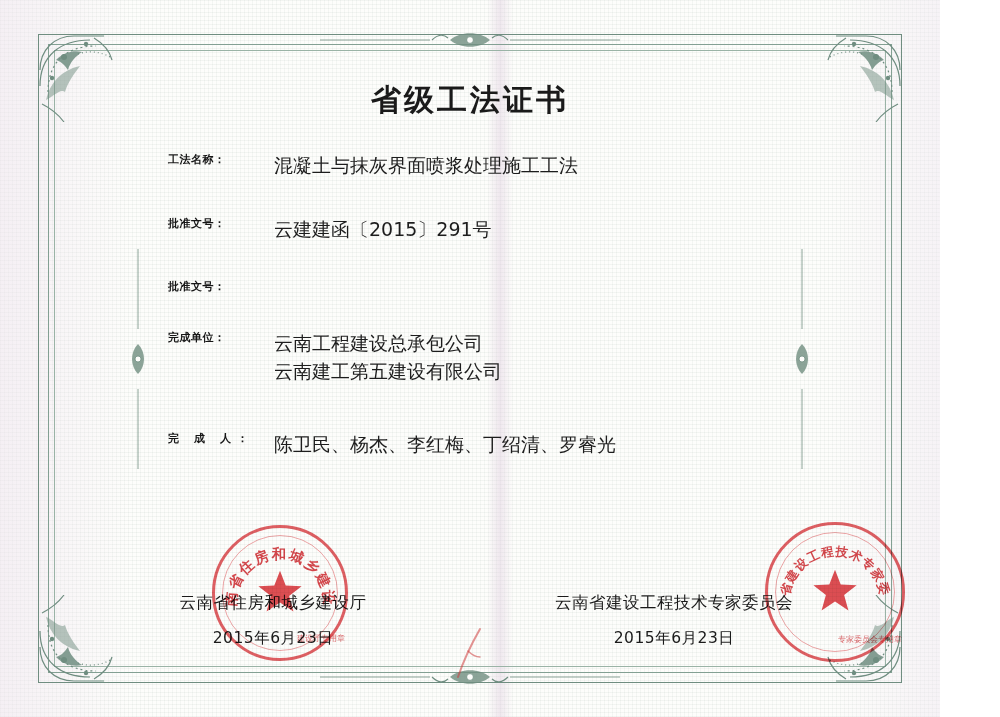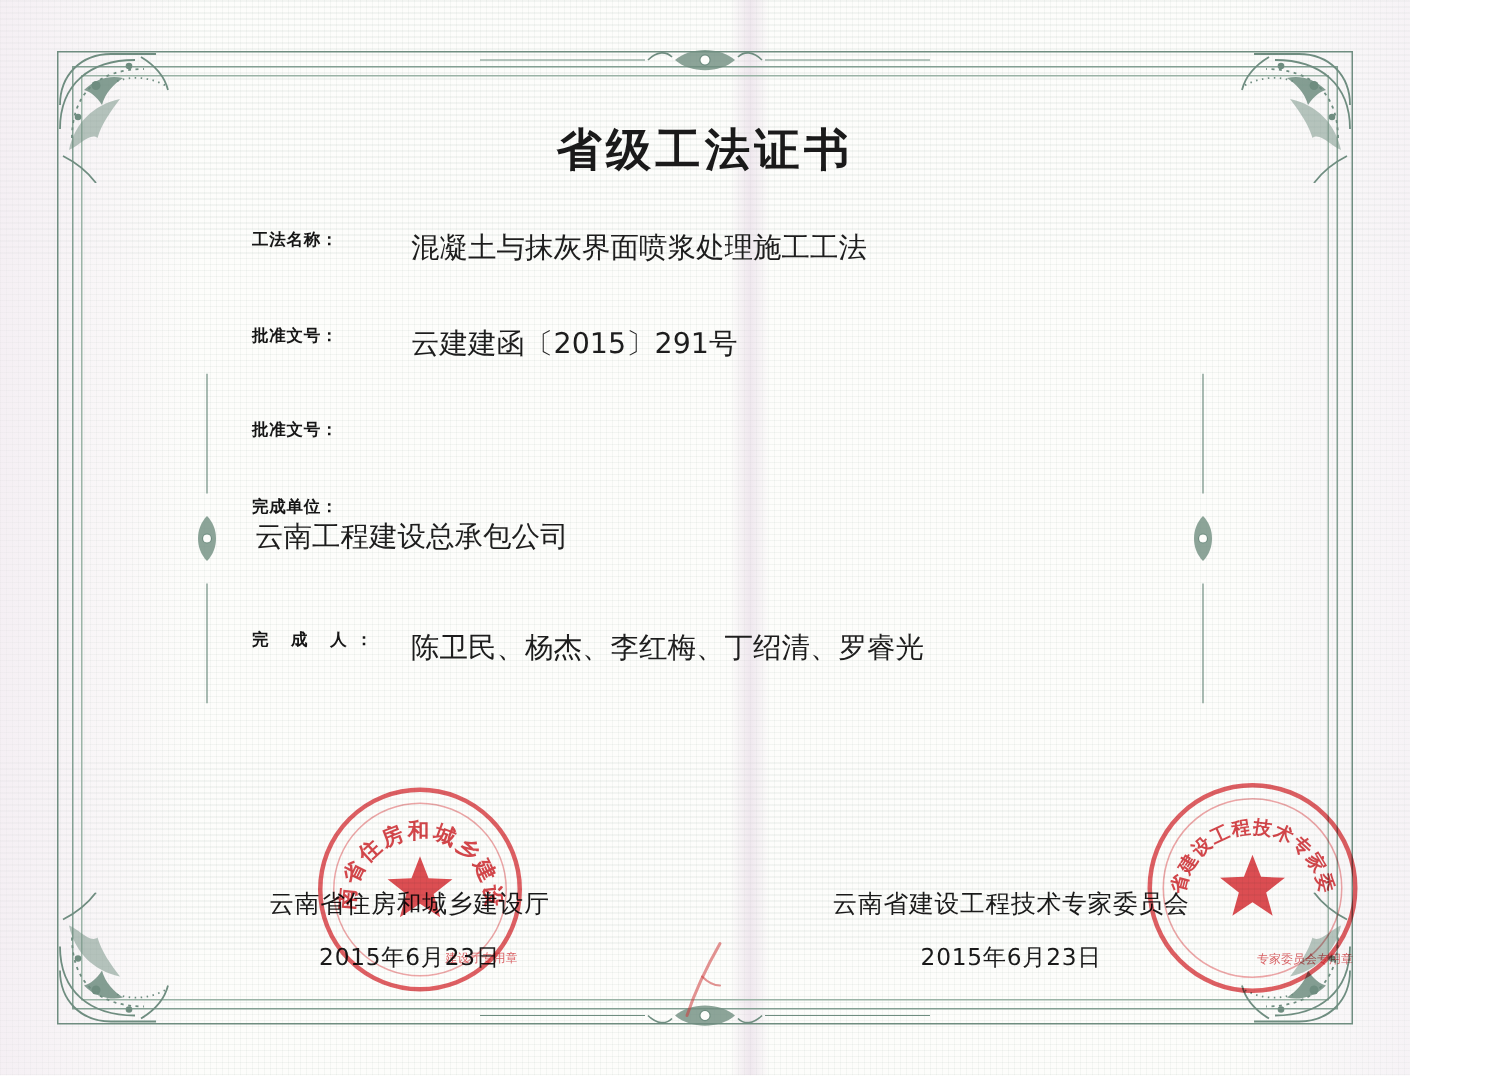--- a/index.html
+++ b/index.html
@@ -131,21 +131,21 @@
     padding-left: 2px;
   }
   .field-value.mono {
     font-family: "DejaVu Sans Mono", "Liberation Mono", monospace;
     font-size: 15px;
     letter-spacing: 0.3px;
   }
   .value-line { display: block; }
 
   .row-gap-large { margin-bottom: 36px; }
-  .row-gap-xl { margin-bottom: 46px; flex-direction: column; }
+  .row-gap-xl { margin-bottom: 46px; }
 
   
   .sign-block {
     position: absolute;
     text-align: center;
     font-family: "DejaVu Sans", "Liberation Sans", sans-serif;
     color: #1a1a1a;
   }
   .sign-left { left: 108px; bottom: 68px; width: 330px; }
   .sign-right { right: 96px; bottom: 68px; width: 340px; }
@@ -353,20 +353,21 @@
       </div>
 
       <div class="field-row row-gap-large">
         <div class="field-label">批准文号：</div>
       </div>
 
       <div class="field-row row-gap-xl">
         <div class="field-label">完成单位：</div>
         <div class="field-value">
           <span class="value-line">云南工程建设总承包公司</span>
+          <span class="value-line">云南建工第五建设有限公司</span>
         </div>
       </div>
 
       <div class="field-row">
         <div class="field-label spaced">完 成 人：</div>
         <div class="field-value">陈卫民、杨杰、李红梅、丁绍清、罗睿光</div>
       </div>
 
     </div>
 

